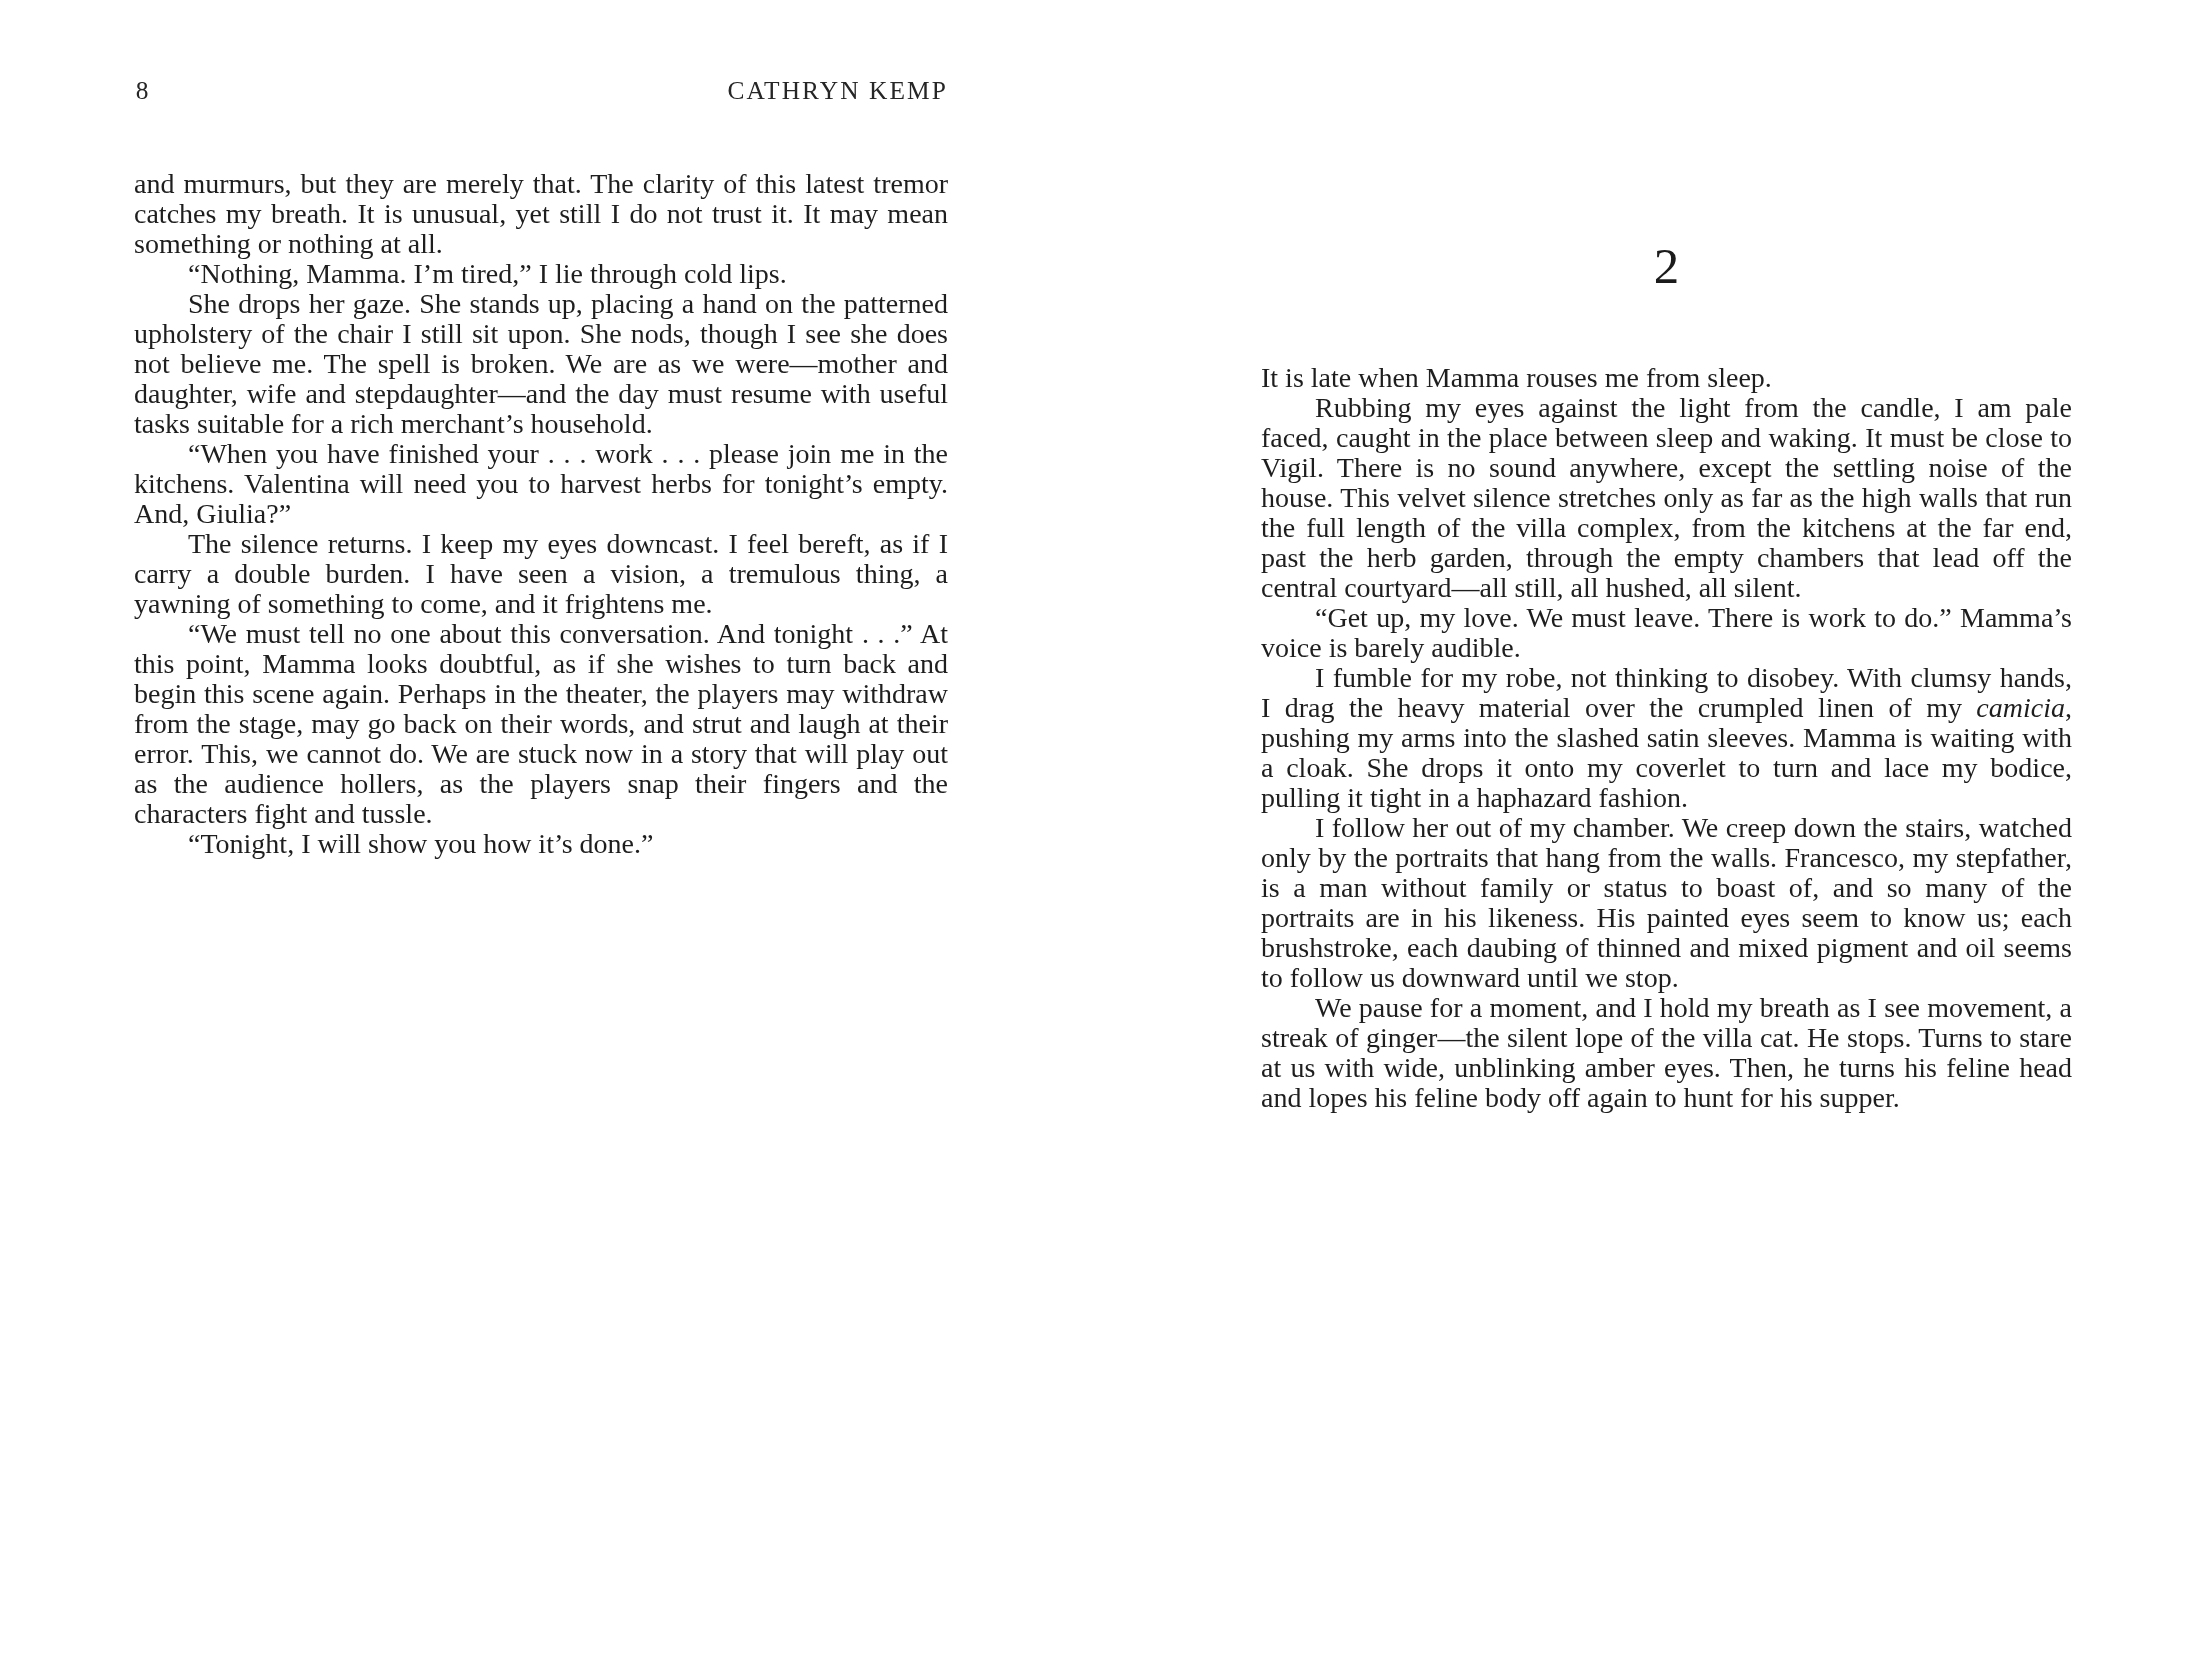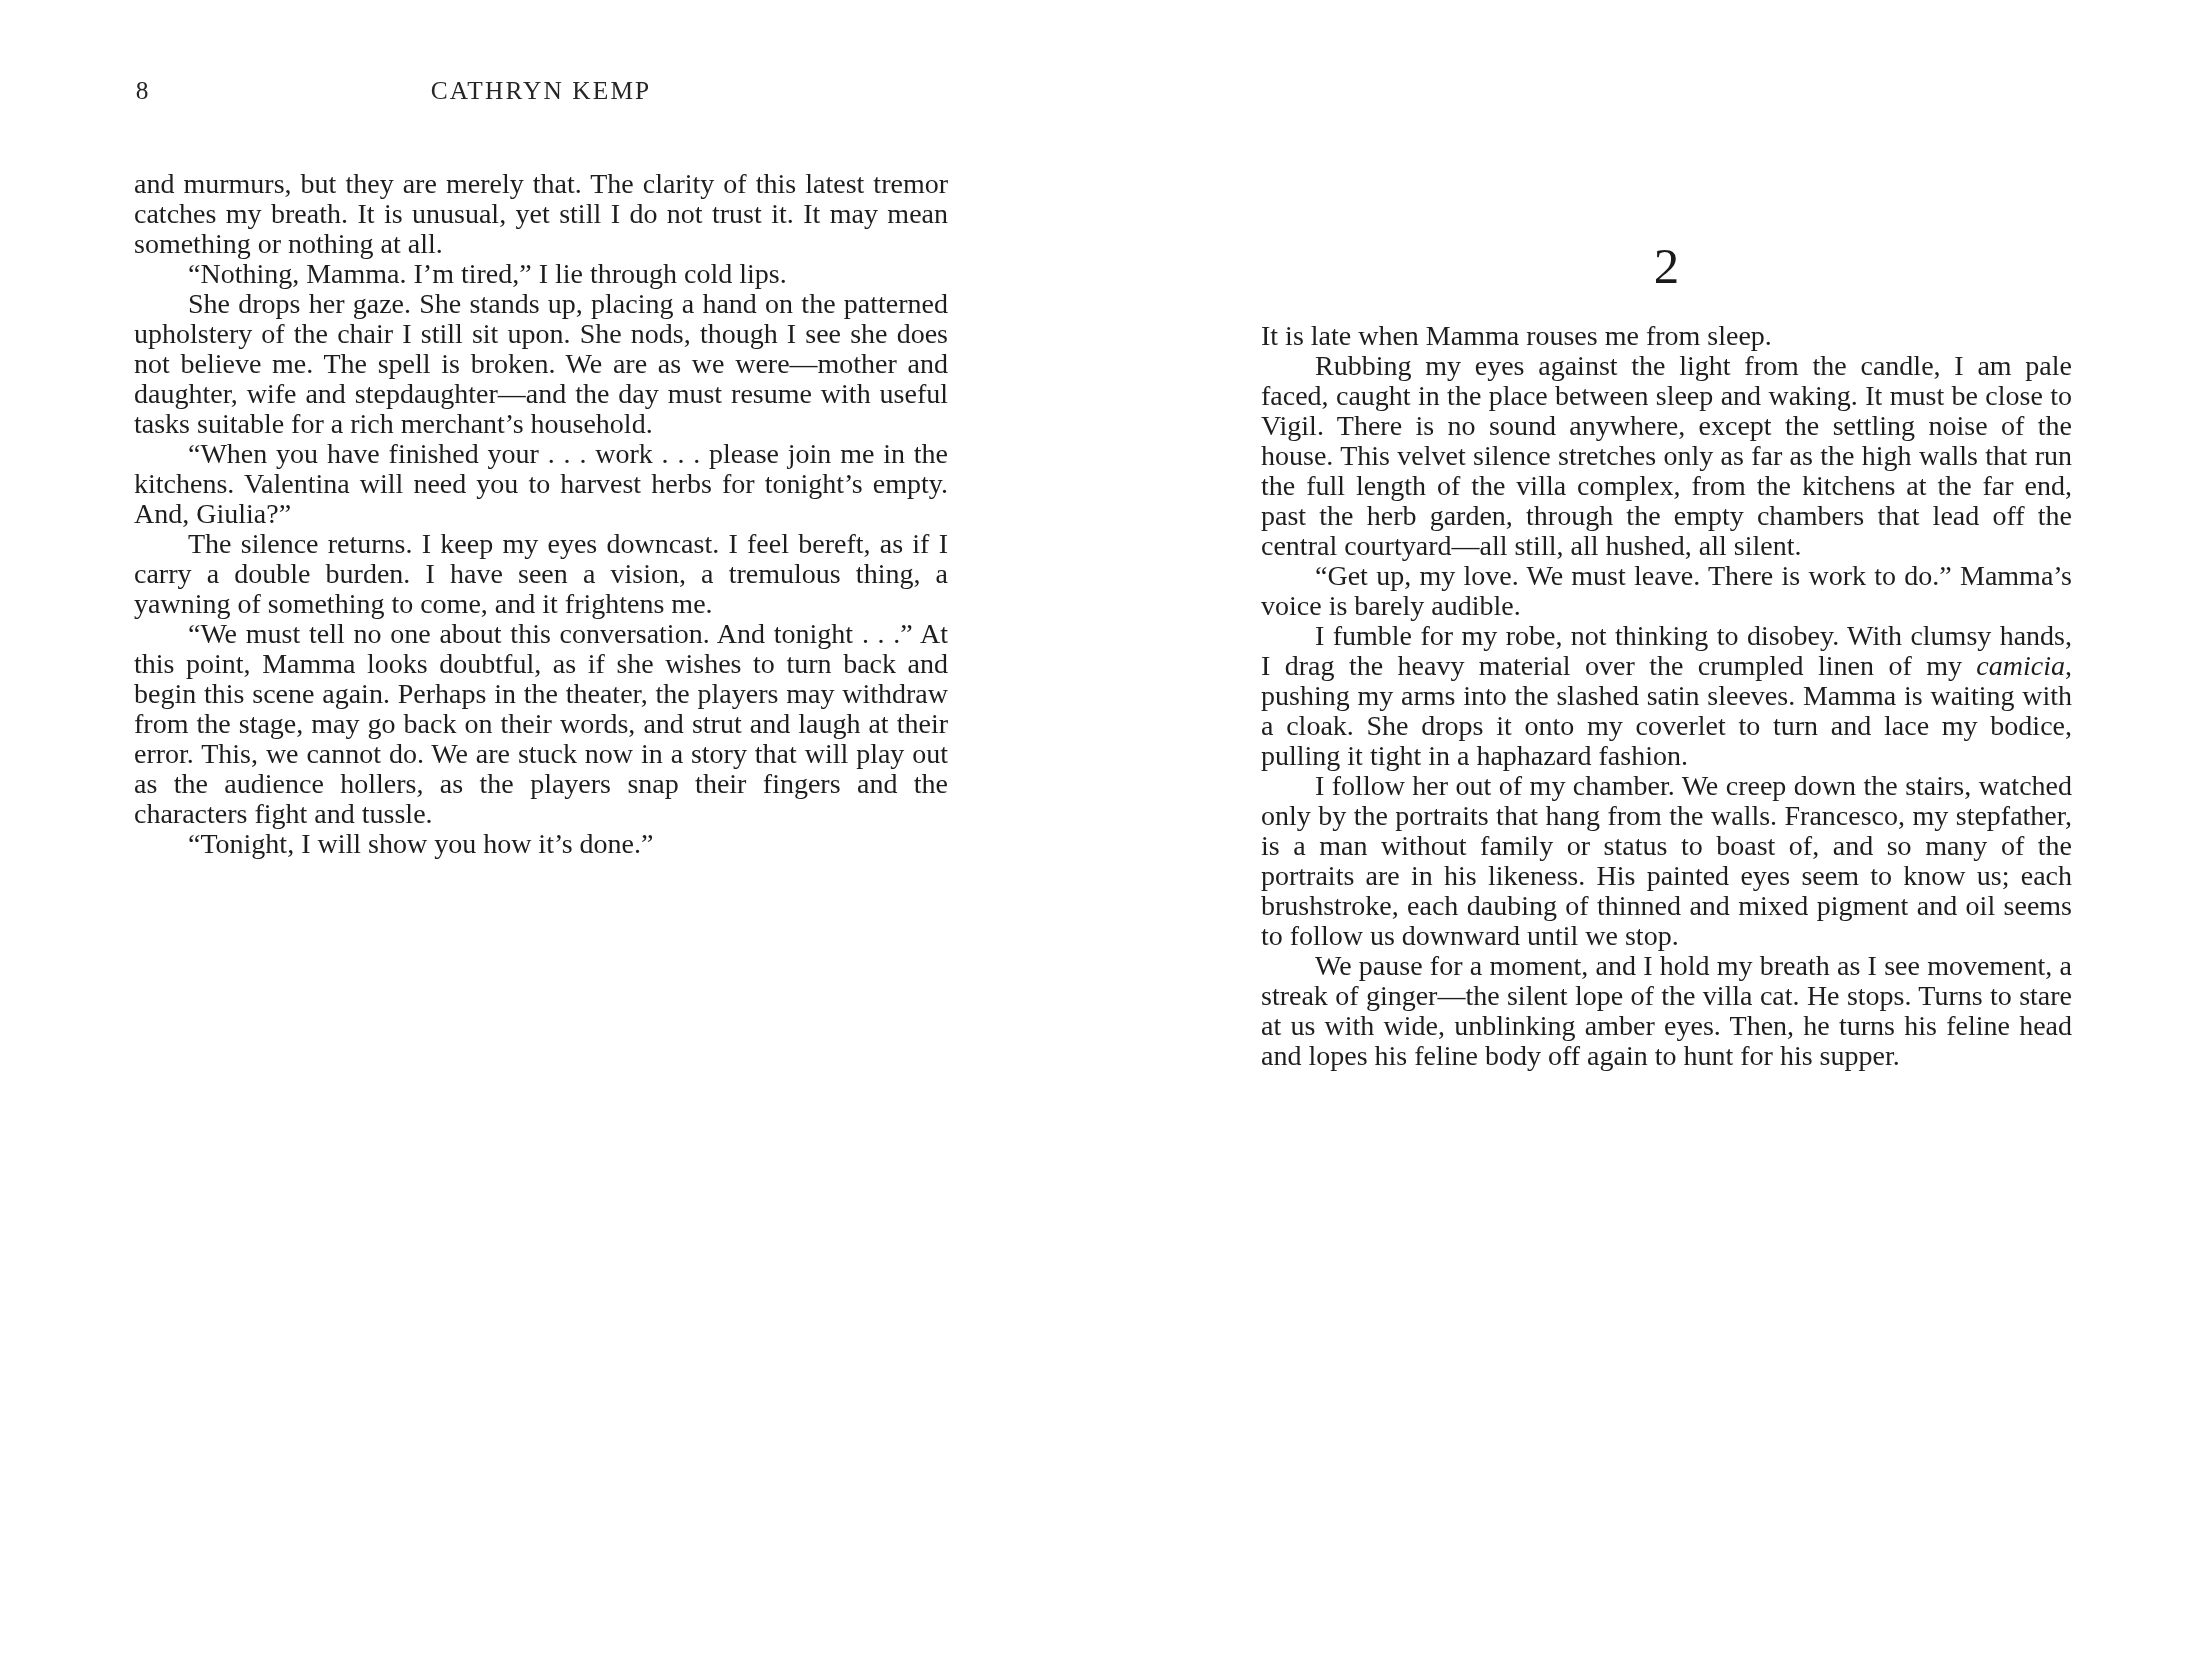--- a/index.html
+++ b/index.html
@@ -35,41 +35,41 @@
     line-height: 29px;
     color: #262626;
   }
   .folio {
     position: absolute;
     left: 1.7px;
     top: 0;
   }
   .running-header {
     width: 100%;
-    text-align: center;
+    text-align: right;
     letter-spacing: 2.1px;
   }
   .chapter-number {
     width: 100%;
     text-align: center;
     font-size: 51px;
     line-height: 61px;
     color: #1b1b1b;
   }
   .body-text {
     font-size: 28px;
     line-height: 30px;
     text-align: justify;
     hyphens: none;
   }
   .page-left .body-text {
     margin-top: 64px;
   }
   .page-right .body-text {
-    margin-top: 24px;
+    margin-top: 66px;
   }
   .para {
     margin: 0;
     padding: 0;
   }
   .para.indent {
     text-indent: 54px;
   }
   .para em {
   }

